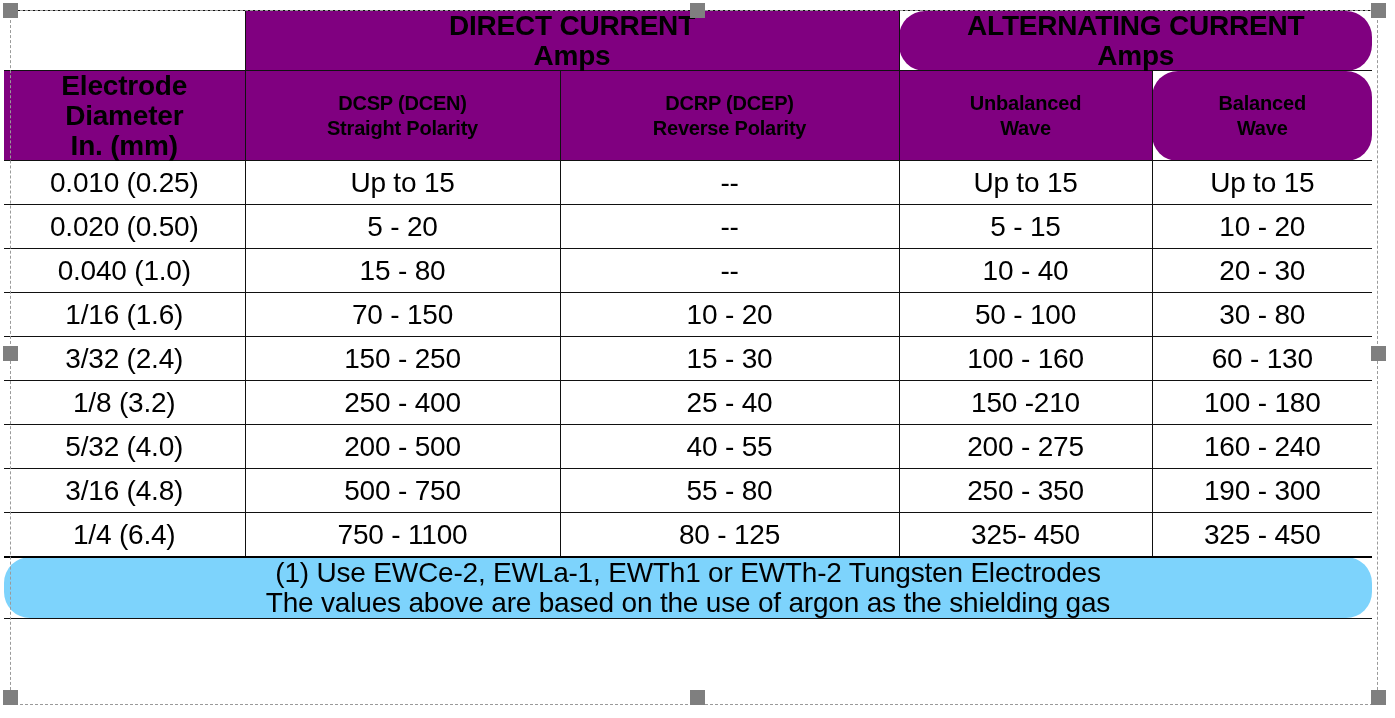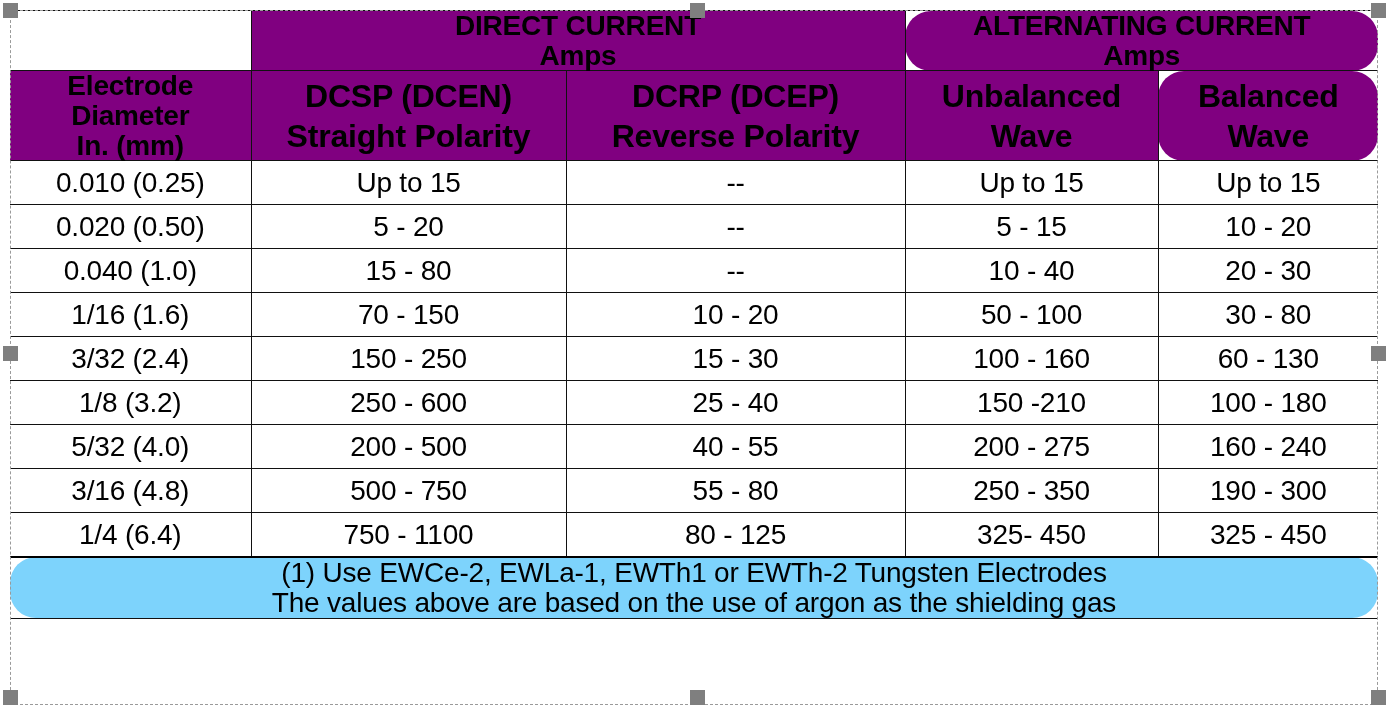--- a/index.html
+++ b/index.html
@@ -23,21 +23,21 @@
   .handle{
     position:absolute;
     width:15px;height:15px;
     background:#7f7f7f;
     z-index:40;
   }
 
   
   .tbl{
     position:absolute;
-    left:10px;top:10px;
+    left:4px;top:10px;
     width:1368px;
     border-collapse:collapse;
     table-layout:fixed;
   }
   .tbl td{
     border:1px solid #111;
     padding:0;
     vertical-align:middle;
     text-align:center;
     color:#000;
@@ -53,21 +53,21 @@
   }
   .hd{
     background:#800080;
     color:#ffffff;
     font-weight:bold;
     font-size:30px;
     line-height:1.22;
     padding:6px 4px;
   }
   .hd.sub{
-    font-size:32px;
+    font-size:20px;
     line-height:1.25;
   }
   .diam-hd{
     background:#800080;
     color:#ffffff;
     font-weight:bold;
     font-size:29px;
     line-height:1.25;
     padding:6px 4px;
   }
@@ -170,21 +170,21 @@
       </tr>
       <tr>
         <td class="datacell">3/32 (2.4)</td>
         <td class="datacell">150 - 250</td>
         <td class="datacell">15 - 30</td>
         <td class="datacell">100 - 160</td>
         <td class="datacell">60 - 130</td>
       </tr>
       <tr>
         <td class="datacell">1/8 (3.2)</td>
-        <td class="datacell">250 - 600</td>
+        <td class="datacell">250 - 400</td>
         <td class="datacell">25 - 40</td>
         <td class="datacell">150 -210</td>
         <td class="datacell">100 - 180</td>
       </tr>
       <tr>
         <td class="datacell">5/32 (4.0)</td>
         <td class="datacell">200 - 500</td>
         <td class="datacell">40 - 55</td>
         <td class="datacell">200 - 275</td>
         <td class="datacell">160 - 240</td>

